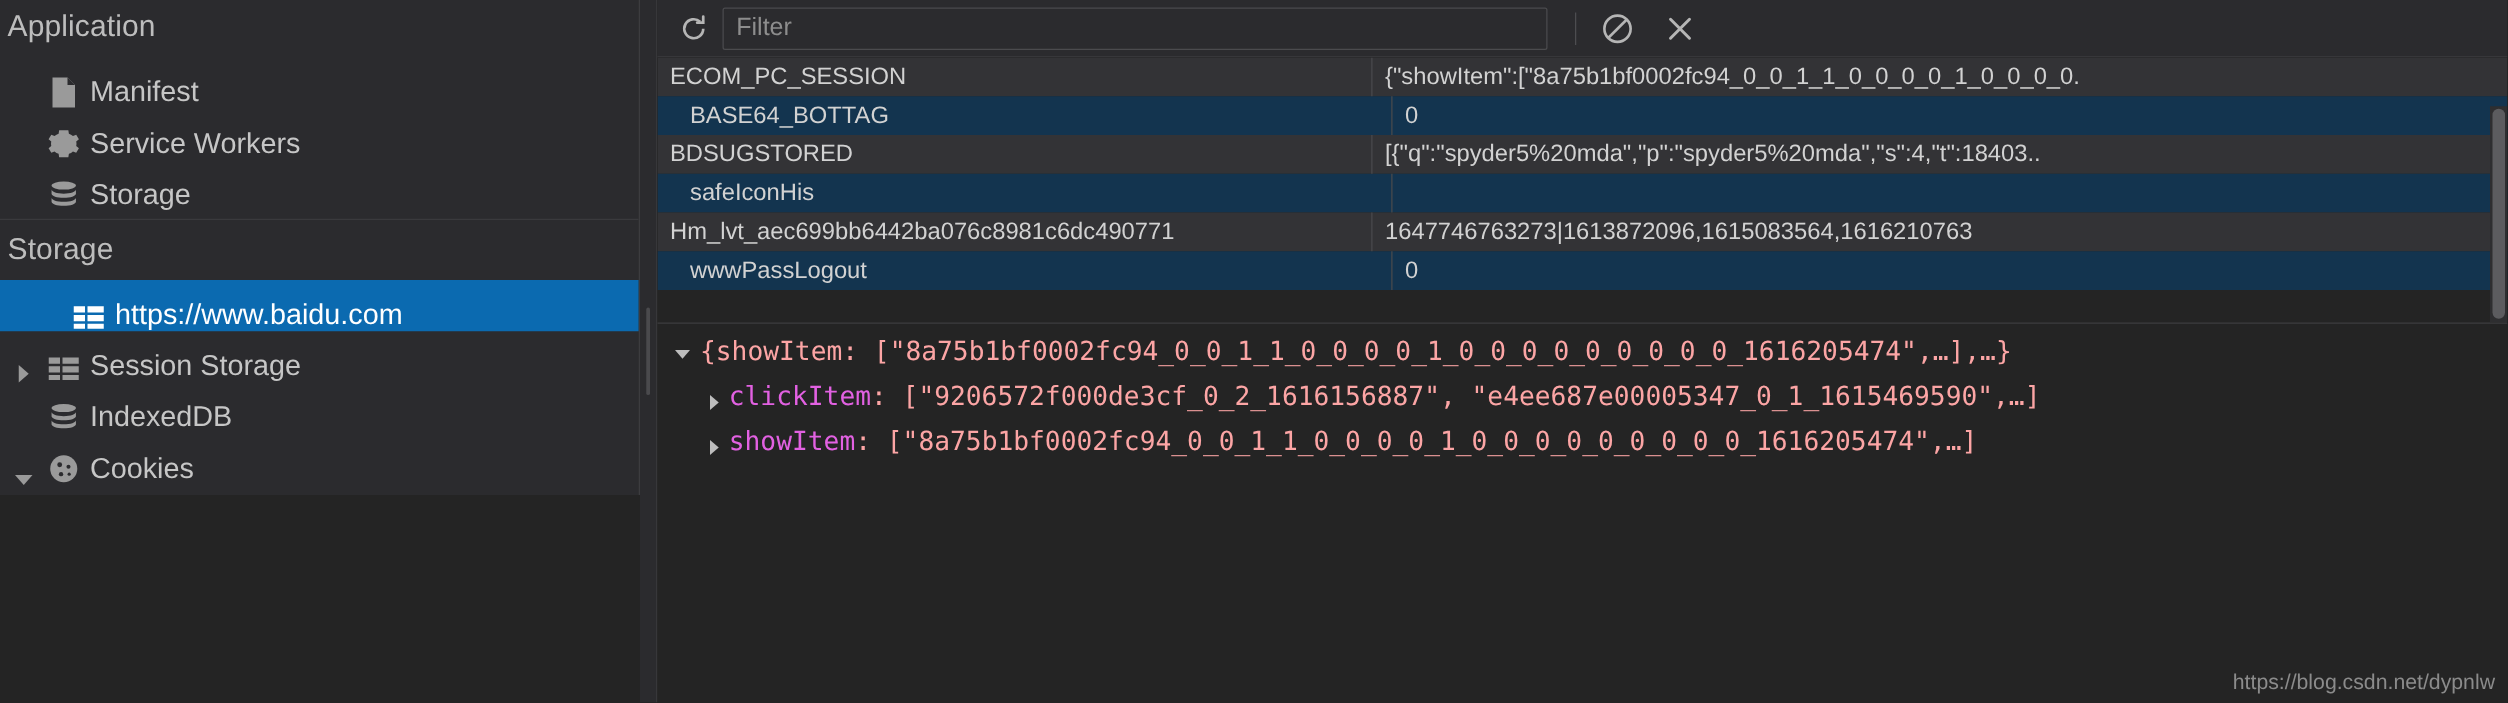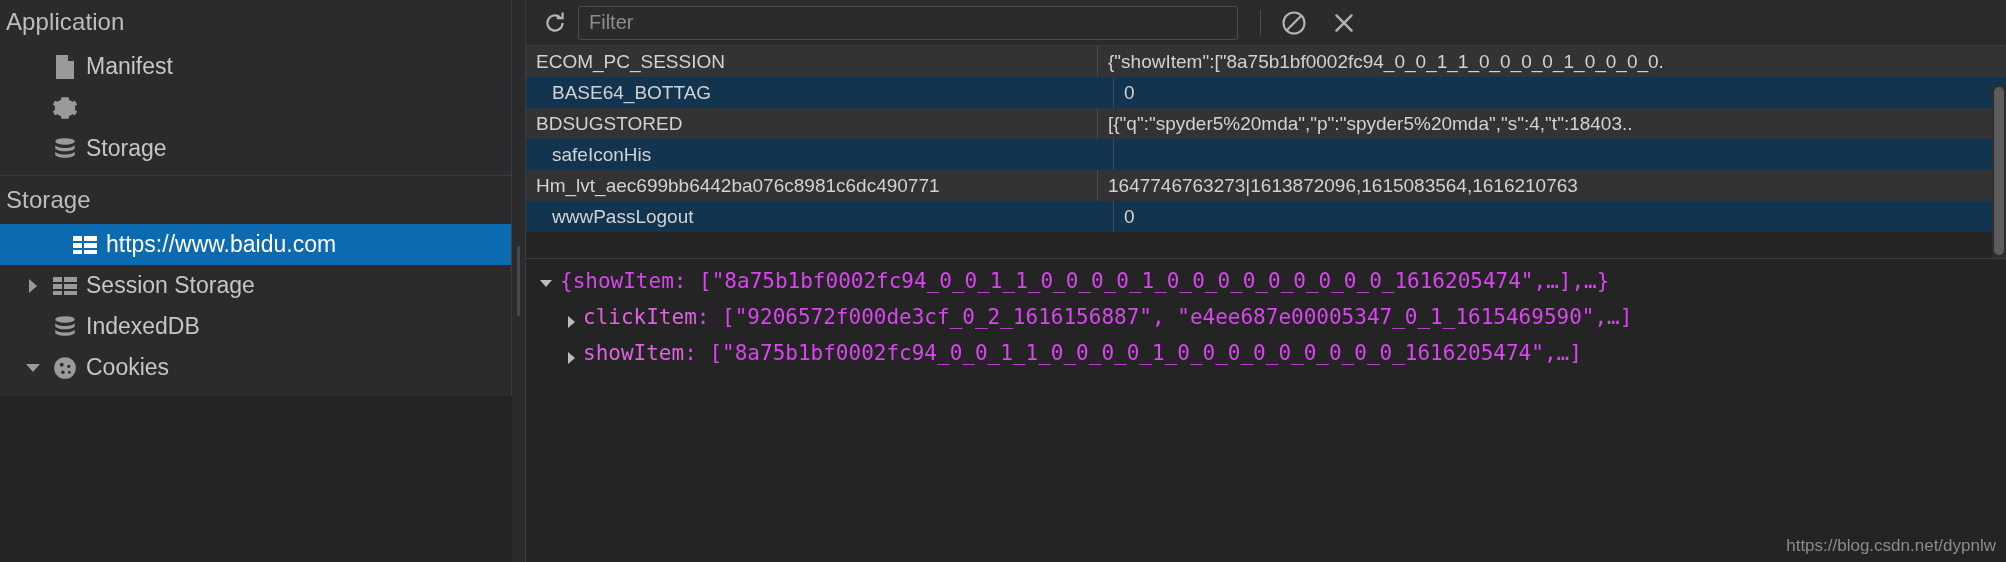--- a/index.html
+++ b/index.html
@@ -21,23 +21,23 @@
     overflow:hidden;
   }
   .side-section-title {
     color:#bdbdbd;
     font-size:24px;
     padding:8px 0 10px 6px;
     letter-spacing:.1px;
   }
   .side-divider { height:1px; background:#3a3a3d; margin:6px 0 2px 0; }
   .tree-row {
-    display:flex; align-items:center;
+    display:flex; align-items:flex-end;
     height:41px;
-    padding-left:20px;
+    padding-left:6px;
     color:#c6c6c6;
     font-size:23px;
     white-space:nowrap;
   }
   .tree-row.selected { background:#0b6ab0; color:#ffffff; }
   .tw { width:26px; flex:0 0 26px; display:flex; align-items:center; justify-content:center; }
   .arrow-d, .arrow-r {
     width:0; height:0; display:block;
   }
   .arrow-d { border-left:7px solid transparent; border-right:7px solid transparent; border-top:8px solid #9a9a9a; }
@@ -127,21 +127,21 @@
     overflow:hidden;
     position:relative;
   }
   .pv-line { display:flex; align-items:flex-start; height:36px; white-space:nowrap; color:#d4d4d4; }
   .pv-line.l1 { padding-left:14px; }
   .pv-line.l2 { padding-left:42px; }
   .tri-d, .tri-r { width:0; height:0; margin-top:11px; margin-right:8px; flex:0 0 auto; }
   .tri-d { border-left:6px solid transparent; border-right:6px solid transparent; border-top:7px solid #bdbdbd; }
   .tri-r { border-top:6px solid transparent; border-bottom:6px solid transparent; border-left:7px solid #bdbdbd; }
   .k-prop { color:#e261e2; }
-  .punct { color:#d946ef; }
+  .punct { color:#fca5a5; }
   .watermark {
     position:absolute; right:10px; bottom:6px;
     color:#8b8b8b; font-size:17px;
     font-family:"Liberation Sans", sans-serif;
   }
   svg { display:block; }
 </style>
 </head>
 <body>
 
@@ -162,20 +162,21 @@
       <div class="lbl">Manifest</div>
     </div>
 
     <div class="tree-row">
       <div class="tw"></div>
       <div class="ico">
         <svg width="26" height="26" viewBox="0 0 24 24">
             <path fill="#9a9a9a" d="M12 8a4 4 0 100 8 4 4 0 000-8zm9.4 4c0-.6-.1-1.2-.2-1.7l2-1.6-2-3.4-2.4 1a7.6 7.6 0 00-3-1.7L15.4 2H8.6l-.4 2.6c-1.1.3-2.1.9-3 1.7l-2.4-1-2 3.4 2 1.6c-.1.5-.2 1.1-.2 1.7s.1 1.2.2 1.7l-2 1.6 2 3.4 2.4-1c.9.8 1.9 1.4 3 1.7l.4 2.6h6.8l.4-2.6a7.6 7.6 0 003-1.7l2.4 1 2-3.4-2-1.6c.1-.5.2-1.1.2-1.7z"></path>
           </svg>
       </div>
+      <div class="lbl">Service Workers</div>
     </div>
 
     <div class="tree-row">
       <div class="tw"></div>
       <div class="ico">
         <svg width="26" height="26" viewBox="0 0 24 24">
             <g fill="#9a9a9a">
               <ellipse cx="12" cy="5" rx="9" ry="3"></ellipse>
               <path d="M3 8c0 1.7 4 3 9 3s9-1.3 9-3v3c0 1.7-4 3-9 3s-9-1.3-9-3z"></path>
               <path d="M3 14c0 1.7 4 3 9 3s9-1.3 9-3v3c0 1.7-4 3-9 3s-9-1.3-9-3z"></path>

